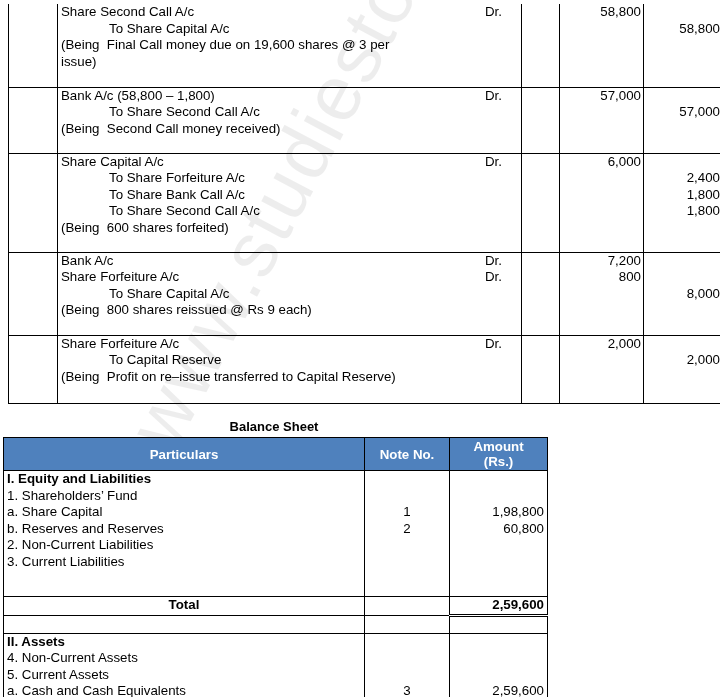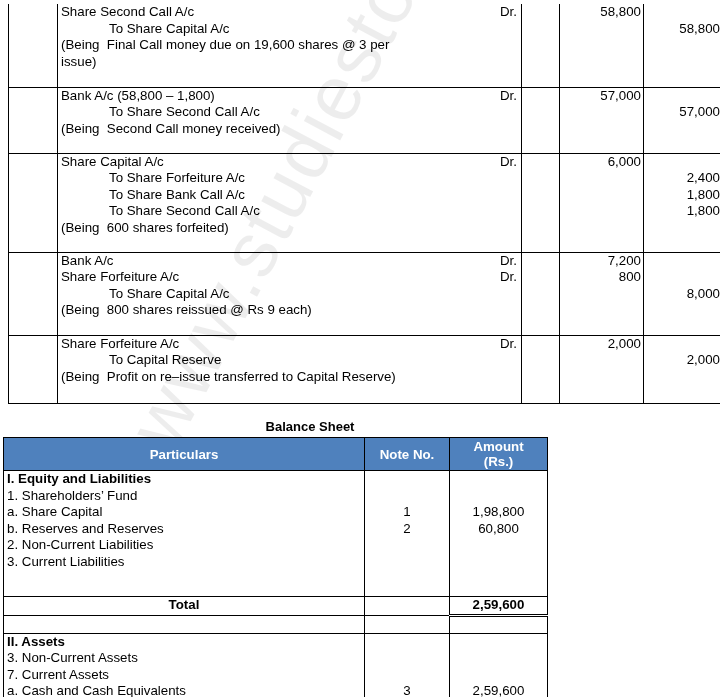--- a/index.html
+++ b/index.html
@@ -8,29 +8,29 @@
   .journal { position:absolute; left:8px; top:4px; width:708px; border-collapse:collapse; table-layout:fixed; }
   .journal td { border:1px solid #000; vertical-align:top; padding:0; line-height:16.5px; }
   .journal tr:first-child td { border-top:none; }
   .journal .c-date { width:48px; }
   .journal .c-part { width:460px; padding-left:3px; position:relative; }
   .journal .c-lf { width:37px; }
   .journal .c-dr { width:81px; text-align:right; padding-right:2px; }
   .journal .c-cr { width:76px; text-align:right; padding-right:2px; }
   .line { display:block; white-space:pre; }
   .indent { padding-left:48px; }
-  .drmark { position:absolute; right:4px; text-align:right;margin-left:6px; }
-  .bs-title { position:absolute; left:0; width:548px; top:419px; text-align:center; font-weight:bold; font-size:13px;padding-left:36px; }
+  .drmark { position:absolute; right:19px; text-align:right;margin-left:6px; }
+  .bs-title { position:absolute; left:0; width:548px; top:419px; text-align:center; font-weight:bold; font-size:13px; }
   .bs { position:absolute; left:3px; top:437px; width:542px; border-collapse:collapse; table-layout:fixed; }
   .bs td, .bs th { border:1px solid #000; padding:0 3px; line-height:16.5px; vertical-align:top; }
   .bs th { background:#4f81bd; color:#ffffff; font-weight:bold; height:32px; vertical-align:middle; text-align:center; line-height:15px; }
   .bs .w1 { width:354px; } .bs .w2 { width:78px; } .bs .w3 { width:91px; }
   .bold { font-weight:bold; }
   .center { text-align:center; }
-  .right { text-align:center; }
+  .right { text-align:right; }
   .dbl-top { border-top:3px double #000 !important; }
   .watermark { position:absolute; left:110px; top:420px; transform:rotate(-62deg); transform-origin:left top;
                font-size:78px; color:rgba(0,0,0,0.07); white-space:nowrap; letter-spacing:2px; pointer-events:none; }
 </style>
 </head>
 <body>
 
 <div class="watermark">www.studiestoday.com</div>
 
 <table class="journal">
@@ -190,22 +190,22 @@
       <td class="right bold">2,59,600</td>
     </tr>
     <tr style="height:18px">
       <td></td>
         <td></td>
         <td class="dbl-top"></td>
     </tr>
     <tr>
       <td>
         <span class="line bold">II. Assets</span>
-        <span class="line">3. Non-Current Assets</span>
-        <span class="line">7. Current Assets</span>
+        <span class="line">4. Non-Current Assets</span>
+        <span class="line">5. Current Assets</span>
         <span class="line">a. Cash and Cash Equivalents</span>
       </td>
       <td class="center">
         <span class="line">&nbsp;</span>
           <span class="line">&nbsp;</span>
           <span class="line">&nbsp;</span>
         <span class="line">3</span>
       </td>
       <td class="right">
         <span class="line">&nbsp;</span>

